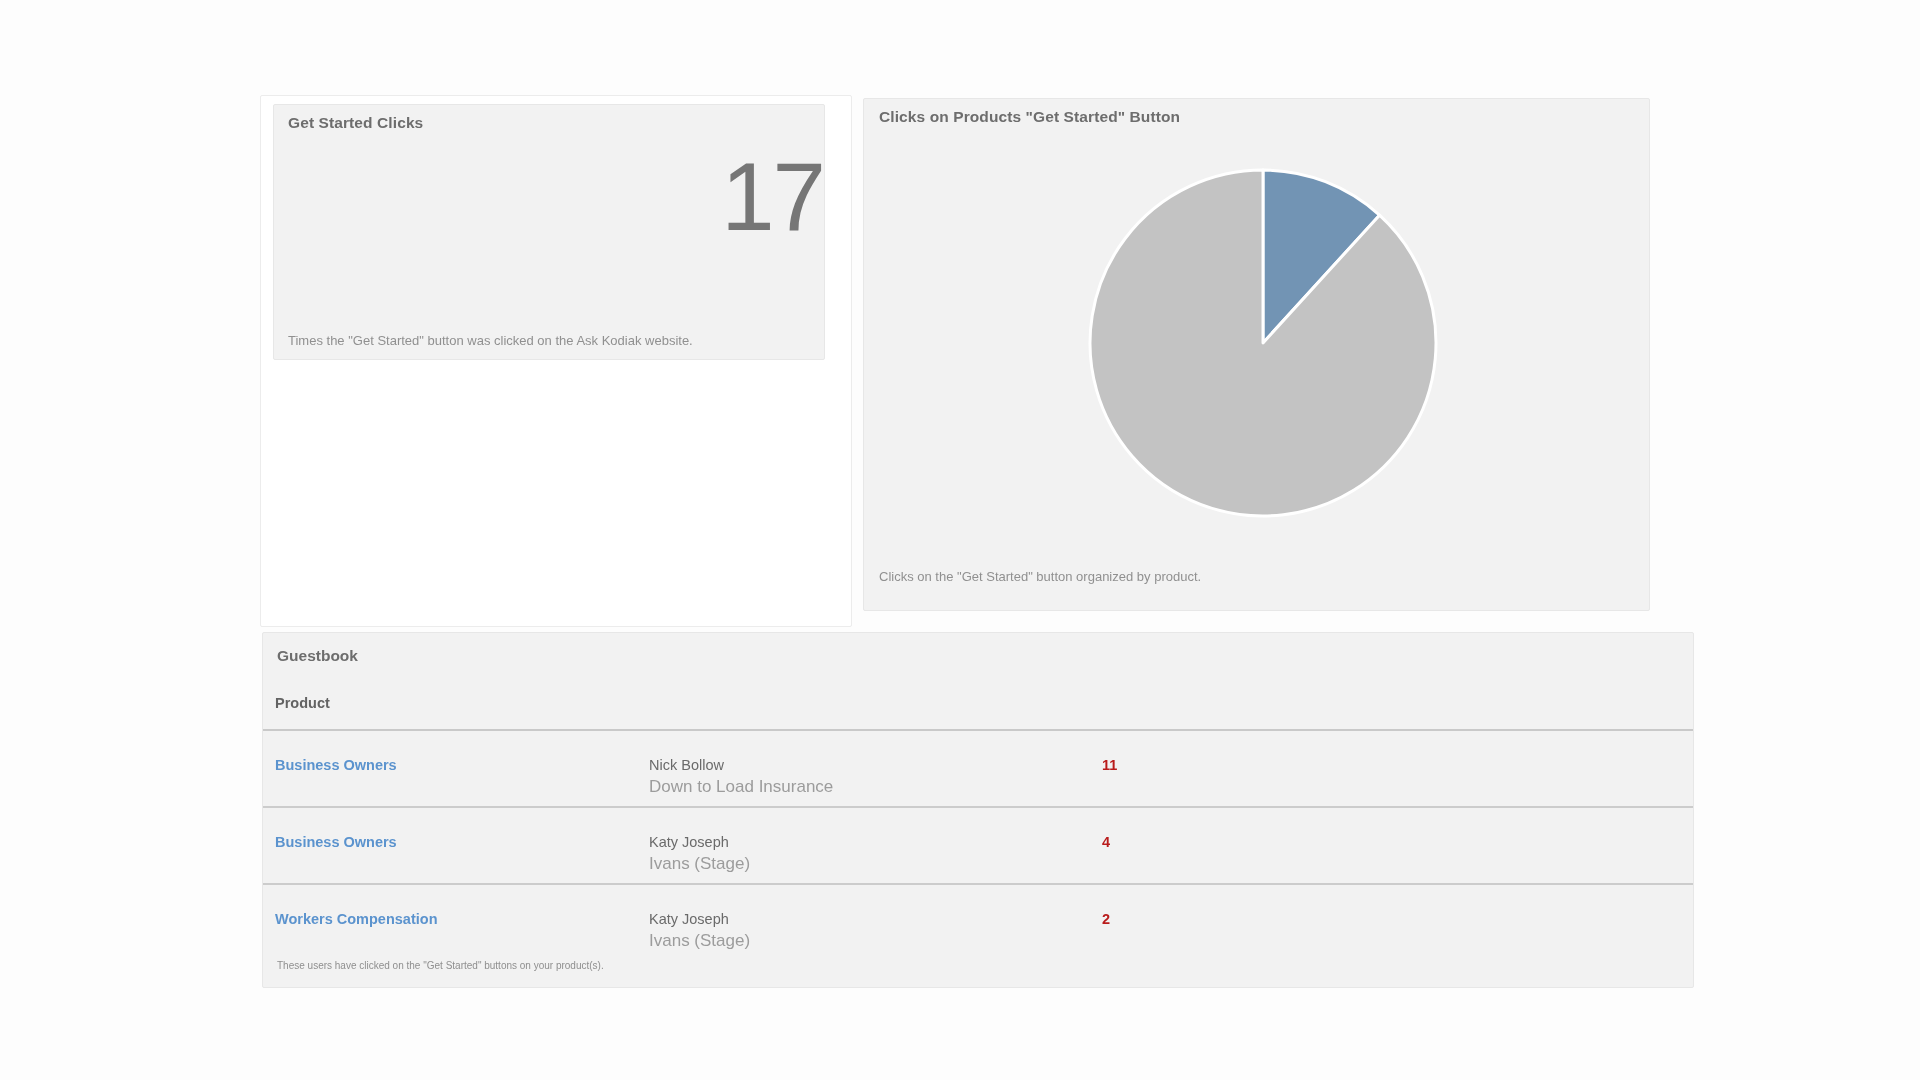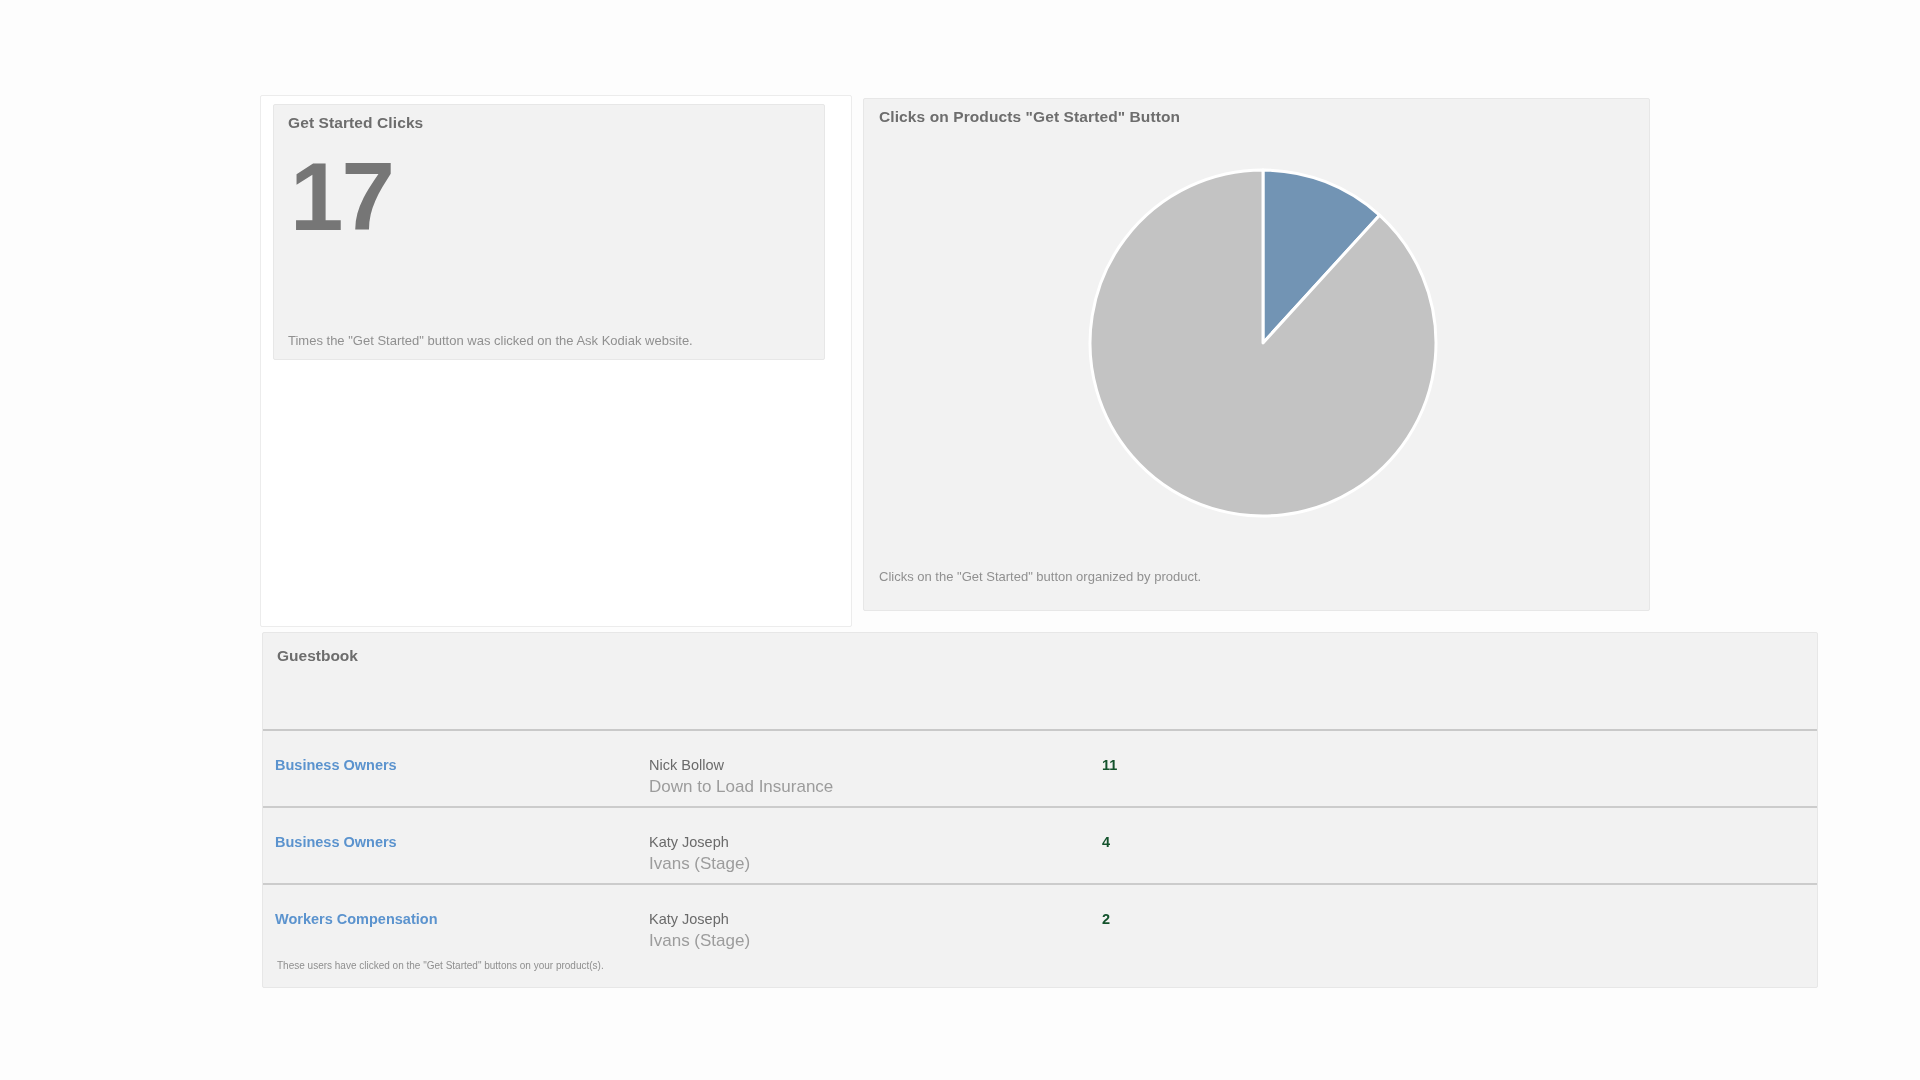--- a/index.html
+++ b/index.html
@@ -22,39 +22,39 @@
   .left-wrap {
     left:260px; top:95px; width:592px; height:532px;
     background:#ffffff; border:1px solid #ececec;
   }
   .stat-card {
     position:absolute; left:12px; top:8px; width:552px; height:256px;
     background:#f2f2f2; border:1px solid #e7e7e7; border-radius:2px;
   }
   .stat-card .panel-title { position:absolute; left:14px; top:9px; }
   .stat-value {
-    position:absolute; left:16px; right:0; top:44px; text-align:left;
-    font-size:96px; font-weight:bold; color:#767676; letter-spacing:-2px;
+    position:absolute; left:8px; right:0; top:44px; text-align:right;
+    font-size:96px; font-weight:normal; color:#767676; letter-spacing:-2px;
     line-height:1;
   }
   .stat-caption { position:absolute; left:14px; bottom:11px; }
 
   
   .pie-panel {
     left:863px; top:98px; width:787px; height:513px;
     background:#f2f2f2; border:1px solid #e7e7e7;
   }
   .pie-panel .panel-title { position:absolute; left:15px; top:9px; }
   .pie-box { position:absolute; left:213px; top:58px; width:372px; height:372px; }
   .pie-box svg { width:100%; height:100%; display:block; }
   .pie-caption { position:absolute; left:15px; bottom:26px; }
 
   
   .guestbook {
-    left:262px; top:632px; width:1556px; height:356px;
+    left:262px; top:632px; width:1432px; height:356px;
     background:#f2f2f2; border:1px solid #e7e7e7;
   }
   .gb-title { position:absolute; left:14px; top:14px;
     font-size:15.5px; font-weight:bold; color:#6d6d6d; }
   .gb-table { position:absolute; left:0; top:54px; right:0; }
   .gb-row { display:flex; align-items:flex-start; padding:0 0 0 12px; }
   .gb-col-product { width:374px; flex:0 0 374px; }
   .gb-col-visitor { width:453px; flex:0 0 453px; }
   .gb-col-clicks  { flex:1 1 auto; }
   .gb-header { height:44px; border-bottom:2px solid #c9c9c9; }
@@ -62,21 +62,21 @@
     font-size:14.5px; font-weight:bold; color:#636363; padding-top:8px;
   }
   .gb-data-row { height:65px; padding-top:13px;margin-top:12px; }
   .gb-data-row.sep { border-bottom:2px solid #cccccc; }
   .product-link {
     font-size:14.5px; font-weight:bold; color:var(--link_blue,#5b93ce);
     text-decoration:none; cursor:pointer;
   }
   .visitor-name { font-size:14.5px; font-weight:normal; color:#6a6a6a; line-height:1.25; }
   .visitor-org  { font-size:17px; color:#9c9c9c; margin-top:3px; }
-  .clicks-num   { font-size:14.5px; font-weight:bold; color:#14532d; }
+  .clicks-num   { font-size:14.5px; font-weight:bold; color:#b91c1c; }
   .gb-footer {
     position:absolute; left:14px; bottom:16px;
     font-size:10px; color:#8f8f8f;
   }
 </style>
 </head>
 <body>
 
 <div class="canvas">
 
@@ -97,20 +97,21 @@
         </svg>
     </div>
     <div class="caption pie-caption">Clicks on the "Get Started" button organized by product.</div>
   </div>
 
   <div class="panel guestbook">
     <div class="gb-title">Guestbook</div>
 
     <div class="gb-table">
       <div class="gb-row gb-header">
+        <div class="gb-col gb-col-product">Product</div>
       </div>
 
       <div class="gb-row gb-data-row sep">
         <div class="gb-col-product">
           <a class="product-link">Business Owners</a>
         </div>
         <div class="gb-col-visitor">
           <div class="visitor-name">Nick Bollow</div>
           <div class="visitor-org">Down to Load Insurance</div>
         </div>

